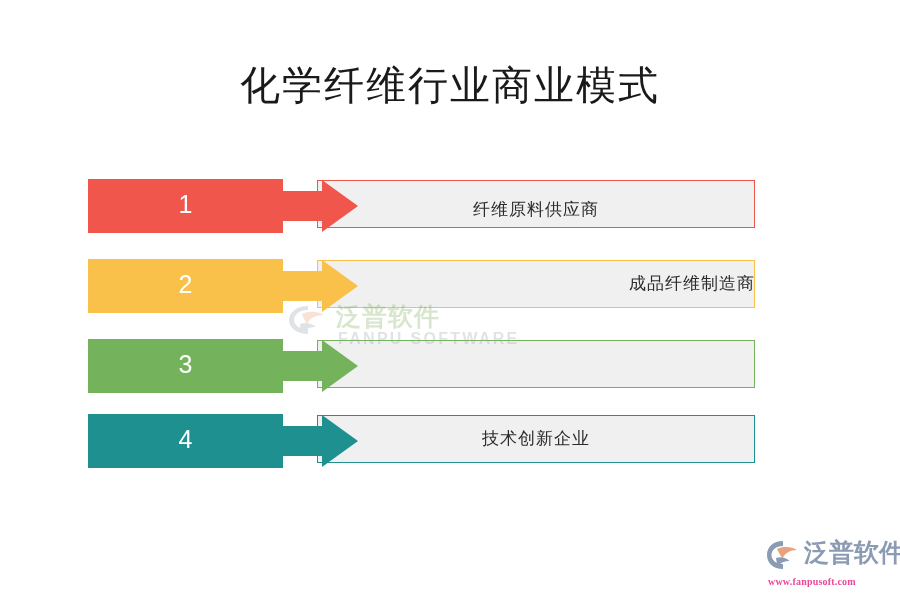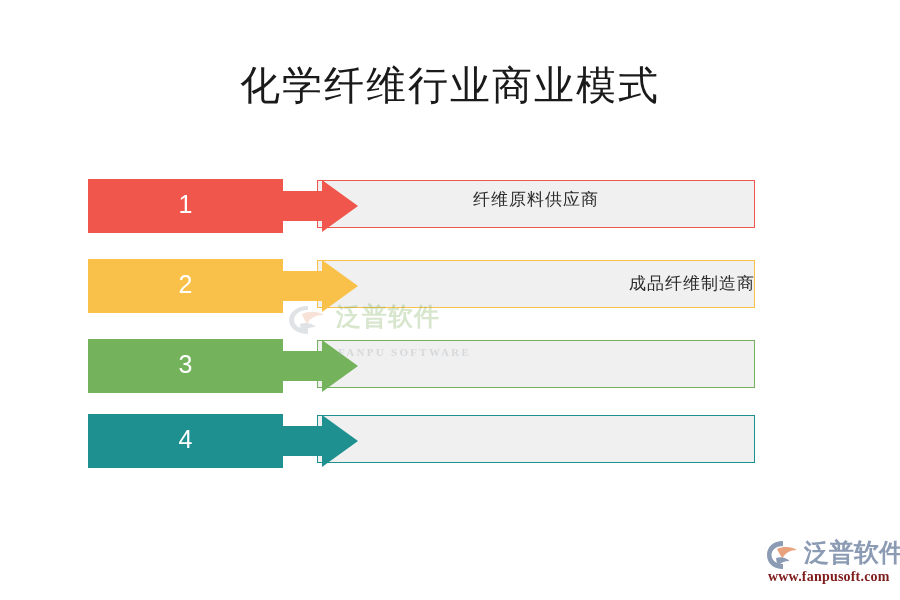--- a/index.html
+++ b/index.html
@@ -122,23 +122,23 @@
     font-family: "Liberation Serif", "DejaVu Serif", serif;
     font-size: 25px;
     font-weight: 700;
     color: #7fae5c;
     white-space: nowrap;
     letter-spacing: 1px;
   }
   #watermark .wm-en {
     position: absolute;
     left: 50px;
-    top: 46px;
-    font-family: Liberation Serif, serif;
-    font-size: 11px;
+    top: 30px;
+    font-family: Liberation Sans, sans-serif;
+    font-size: 16px;
     font-weight: 700;
     color: #9aa4ae;
     letter-spacing: 2.3px;
     white-space: nowrap;
   }
 
   
   #brand-logo {
     position: absolute;
     left: 766px;
@@ -160,43 +160,43 @@
     font-family: "Liberation Serif", "DejaVu Serif", serif;
     font-size: 25px;
     font-weight: 700;
     color: #8c9bb4;
     white-space: nowrap;
     letter-spacing: 0px;
   }
   #brand-logo .logo-url {
     position: absolute;
     left: 2px;
-    top: 33px;
-    font-family: "Liberation Serif", "DejaVu Serif", serif;
-    font-size: 14px;
-    font-weight: 700;
-    color: #7f1d1d;
+    top: 40px;
+    font-family: "Liberation Serif", "DejaVu Serif", serif;
+    font-size: 10px;
+    font-weight: 700;
+    color: #ec4899;
     letter-spacing: 0.2px;
     white-space: nowrap;
   }
 </style>
 </head>
 <body>
 
 <div id="page-title">化学纤维行业商业模式</div>
 
 <div id="flow">
     <div class="flow-row" style="top: 175px;">
       <div class="label-box" style="top: 5px; background: rgb(240, 240, 240); border-color: rgb(240, 86, 75);"></div>
       <svg class="arrow-svg" viewBox="0 0 275 80">
         <rect x="0" y="4" width="195" height="54" fill="#f0564b"></rect>
         <path d="M190 16 L234 16 L234 5 L270 31 L234 57 L234 46 L190 46 Z" fill="#f0564b"></path>
       </svg>
       <div class="step-number">1</div>
-      <div class="label-text" style="top: 1px;">纤维原料供应商</div>
+      <div class="label-text" style="top: 11px;">纤维原料供应商</div>
     </div>
     <div class="flow-row" style="top: 255px;">
       <div class="label-box" style="top: 5px; background: rgb(240, 240, 240); border-color: rgb(249, 192, 74);"></div>
       <svg class="arrow-svg" viewBox="0 0 275 80">
         <rect x="0" y="4" width="195" height="54" fill="#f9c04a"></rect>
         <path d="M190 16 L234 16 L234 5 L270 31 L234 57 L234 46 L190 46 Z" fill="#f9c04a"></path>
       </svg>
       <div class="step-number">2</div>
       <div class="label-text" style="top: 5px; text-align: right;">成品纤维制造商</div>
     </div>
@@ -208,20 +208,21 @@
       </svg>
       <div class="step-number">3</div>
     </div>
     <div class="flow-row" style="top: 410px;">
       <div class="label-box" style="top: 5px; background: rgb(240, 240, 240); border-color: rgb(29, 144, 143);"></div>
       <svg class="arrow-svg" viewBox="0 0 275 80">
         <rect x="0" y="4" width="195" height="54" fill="#1d908f"></rect>
         <path d="M190 16 L234 16 L234 5 L270 31 L234 57 L234 46 L190 46 Z" fill="#1d908f"></path>
       </svg>
       <div class="step-number">4</div>
+      <div class="label-text" style="top: 5px;">技术创新企业</div>
     </div>
   </div>
 
 <div id="watermark">
   <svg class="wm-mark" viewBox="0 0 44 32">
     <path d="M20 2 C8 2 1 9 1 16 C1 23 8 30 20 30 L20 25 C11 25 6 21 6 16 C6 11 11 6 20 6 Z" fill="#9aa4ae"></path>
     <path d="M14 10 C20 7 30 7 36 11 C28 11 22 14 19 20 C17 17 15 13 14 10 Z" fill="#e8a37e"></path>
     <path d="M12 20 C17 18 24 19 28 23 C22 23 17 25 14 29 C13 26 12 23 12 20 Z" fill="#9aa4ae"></path>
   </svg>
   <div class="wm-cn">泛普软件</div>

